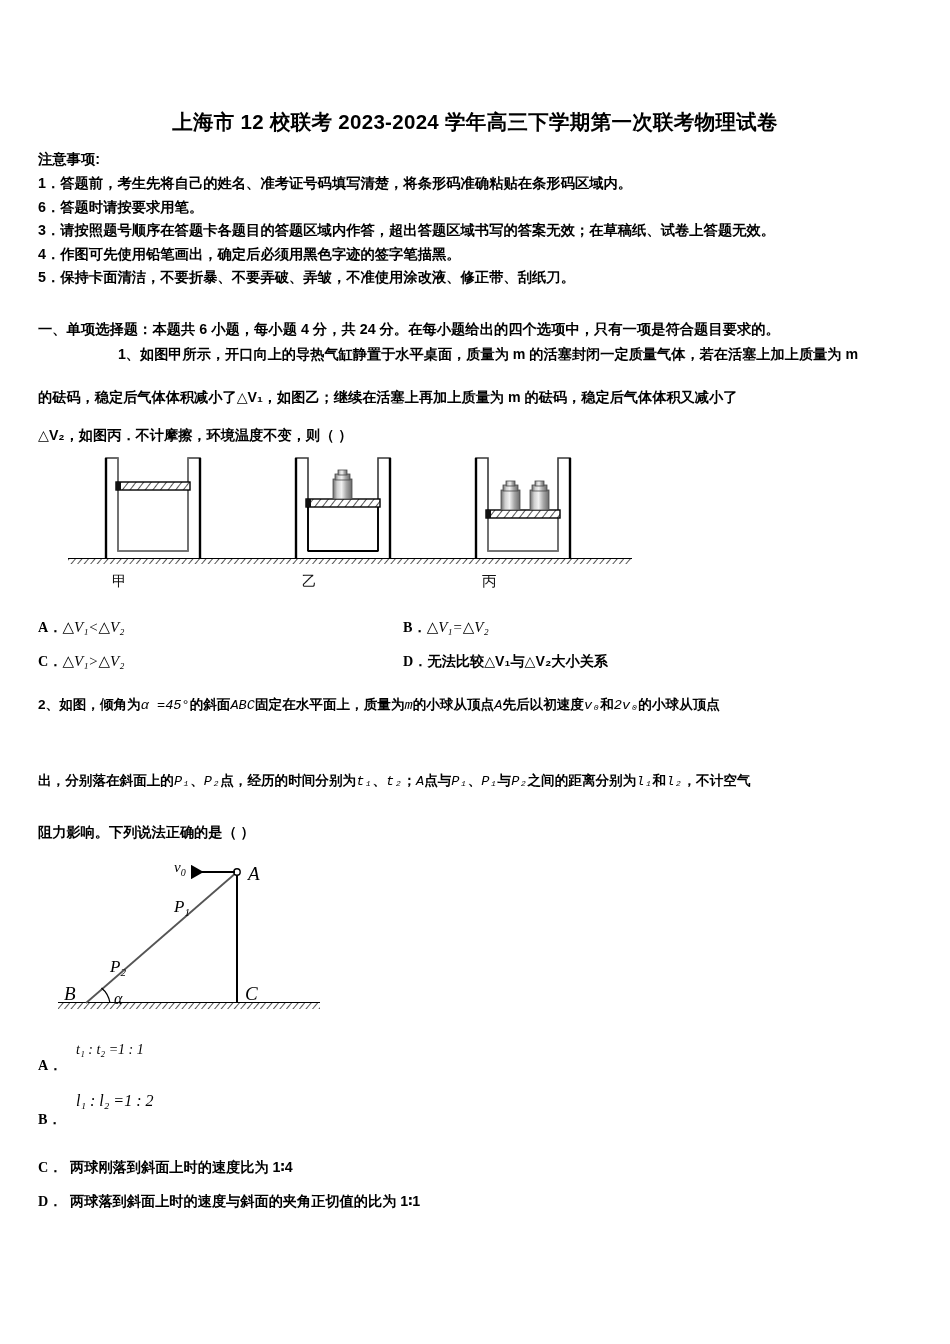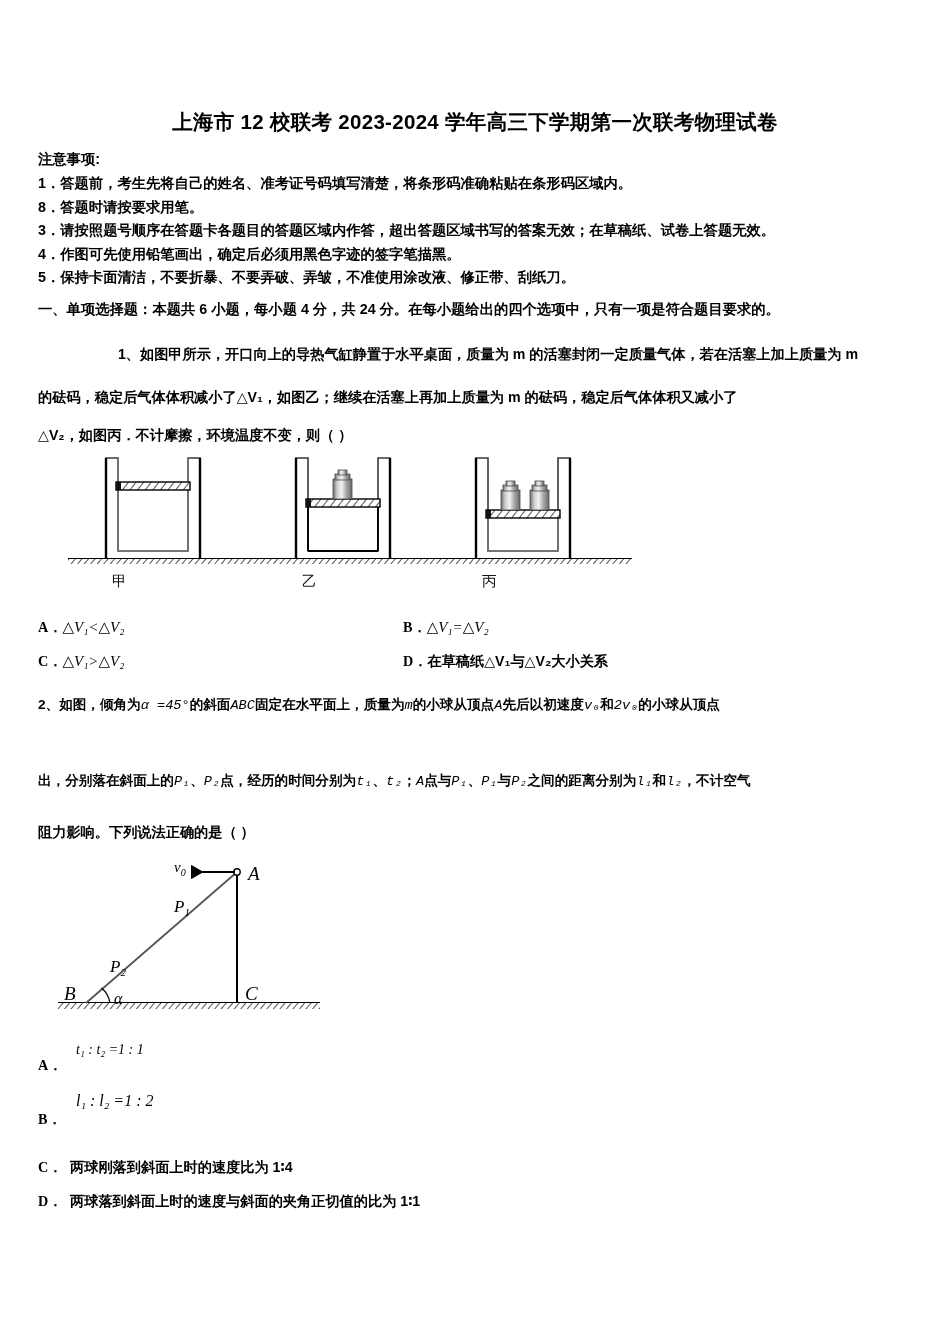--- a/index.html
+++ b/index.html
@@ -41,21 +41,21 @@
     width: 890px;
     font-size: 14.3px;
     font-weight: bold;
     font-family: "Liberation Sans", "DejaVu Sans", sans-serif;
   }
   .notice-head { margin-bottom: 5px; }
   .notice-item { margin-bottom: 4.5px; white-space: nowrap; }
   
   .section-head {
     position: absolute;
-    top: 300px;
+    top: 320px;
     left: 38px;
     width: 895px;
     font-size: 14.3px;
     font-weight: bold;
     font-family: "Liberation Sans", "DejaVu Sans", sans-serif;
     white-space: nowrap;
   }
   
   .q-line {
     position: absolute;
@@ -127,21 +127,21 @@
 </head>
 <body>
 
 <div class="page">
 
   <div class="doc-title">上海市 12 校联考 2023-2024 学年高三下学期第一次联考物理试卷</div>
 
   <div class="notice">
     <div class="notice-head">注意事项:</div>
     <div class="notice-item">1．答题前，考生先将自己的姓名、准考证号码填写清楚，将条形码准确粘贴在条形码区域内。</div>
-    <div class="notice-item">8．答题时请按要求用笔。</div>
+    <div class="notice-item">6．答题时请按要求用笔。</div>
     <div class="notice-item">3．请按照题号顺序在答题卡各题目的答题区域内作答，超出答题区域书写的答案无效；在草稿纸、试卷上答题无效。</div>
     <div class="notice-item">4．作图可先使用铅笔画出，确定后必须用黑色字迹的签字笔描黑。</div>
     <div class="notice-item">5．保持卡面清洁，不要折暴、不要弄破、弄皱，不准使用涂改液、修正带、刮纸刀。</div>
   </div>
 
   <div class="section-head">一、单项选择题：本题共 6 小题，每小题 4 分，共 24 分。在每小题给出的四个选项中，只有一项是符合题目要求的。</div>
 
   <div class="q-line" style="top:345px;text-align:center;">1、如图甲所示，开口向上的导热气缸静置于水平桌面，质量为 m 的活塞封闭一定质量气体，若在活塞上加上质量为 m</div>
   <div class="q-line" style="top:388px;">的砝码，稳定后气体体积减小了△V₁，如图乙；继续在活塞上再加上质量为 m 的砝码，稳定后气体体积又减小了</div>
   <div class="q-line" style="top:426px;">△V₂，如图丙．不计摩擦，环境温度不变，则（      ）</div>
@@ -242,21 +242,21 @@
     </span>
     <span class="opt-b">
       <span class="opt-label">B．</span><span class="math-opt">△V₁=△V₂</span>
     </span>
   </div>
   <div class="opt-row" style="top:652px;">
     <span class="opt-c">
       <span class="opt-label">C．</span><span class="math-opt">△V₁&gt;△V₂</span>
     </span>
     <span class="opt-d">
-      <span class="opt-label">D．</span><span style="font-family:'Liberation Sans','DejaVu Sans',sans-serif;font-weight:bold;">在草稿纸△V₁与△V₂大小关系</span>
+      <span class="opt-label">D．</span><span style="font-family:'Liberation Sans','DejaVu Sans',sans-serif;font-weight:bold;">无法比较△V₁与△V₂大小关系</span>
     </span>
   </div>
 
   <div class="q-line" style="top:696px; font-size:13.6px;">
     <span>2、如图，倾角为</span><span class="mi">α =45°</span><span>的斜面</span><span class="mi">ABC</span><span>固定在水平面上，质量为</span><span class="mi">m</span><span>的小球从顶点</span><span class="mi">A</span><span>先后以初速度</span><span class="mi">v₀</span><span>和</span><span class="mi">2v₀</span><span>的小球从顶点</span>
   </div>
 
   <div class="q-line" style="top:772px; font-size:13.6px;">
     <span>出，分别落在斜面上的</span><span class="mi">P₁</span><span>、</span><span class="mi">P₂</span><span>点，经历的时间分别为</span><span class="mi">t₁</span><span>、</span><span class="mi">t₂</span><span>；</span><span class="mi">A</span><span>点与</span><span class="mi">P₁</span><span>、</span><span class="mi">P₁</span><span>与</span><span class="mi">P₂</span><span>之间的距离分别为</span><span class="mi">l₁</span><span>和</span><span class="mi">l₂</span><span>，不计空气</span>
   </div>

